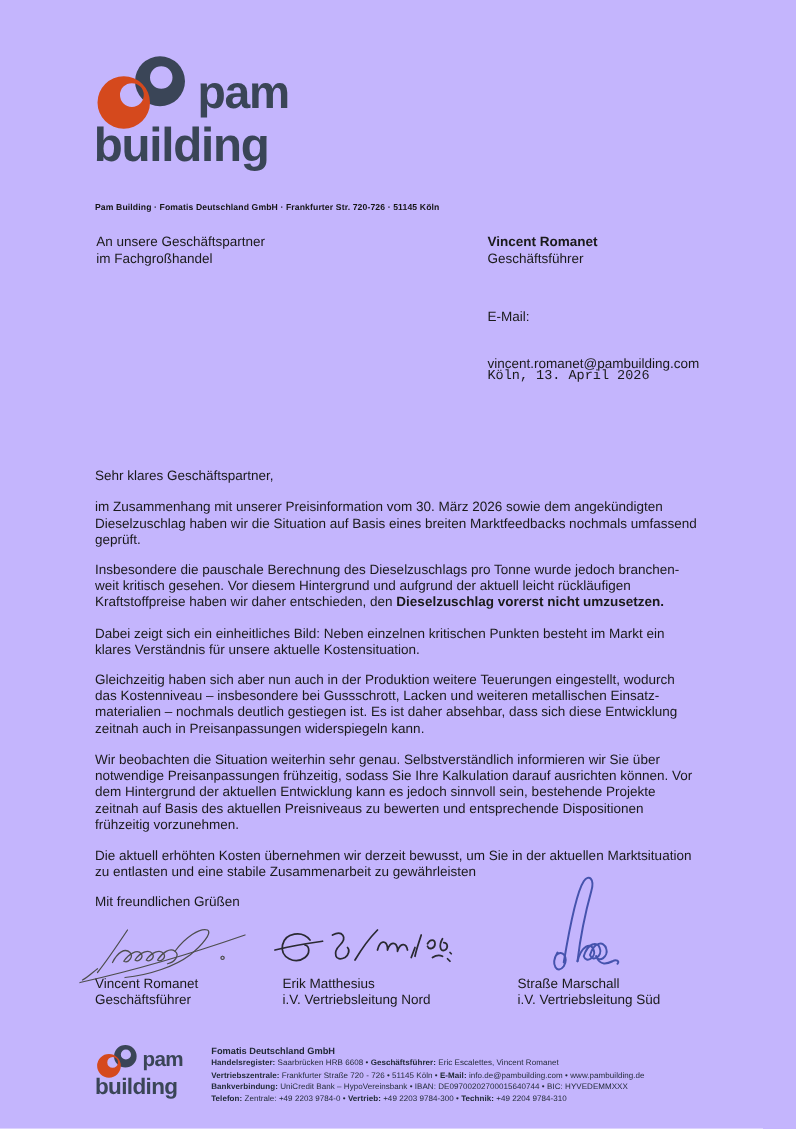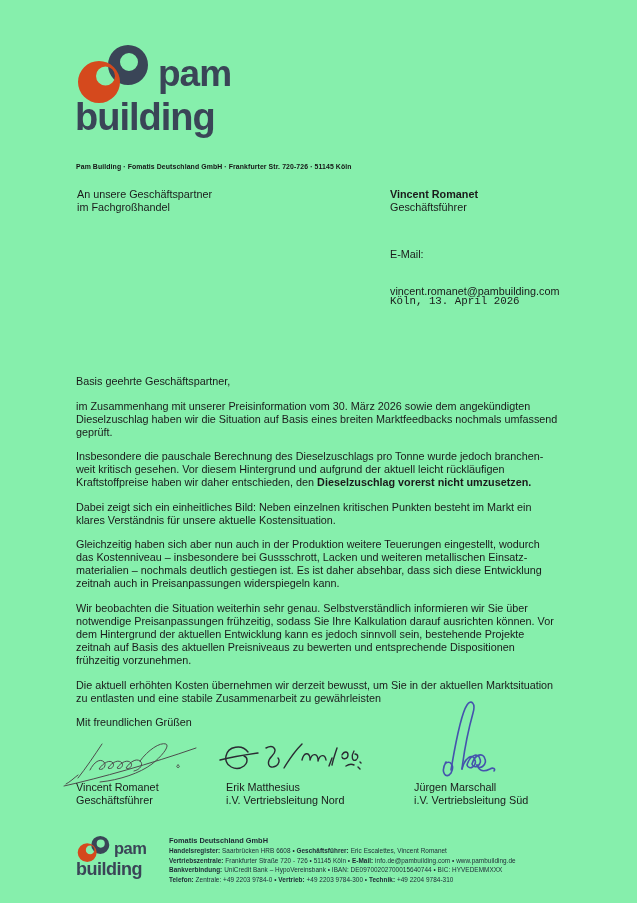--- a/index.html
+++ b/index.html
@@ -1,20 +1,20 @@
 <!DOCTYPE html>
 <html><head>
 <meta charset="utf-8">
 <title>Document</title>
 <style>
   html,body{margin:0;padding:0;background:#ffffff;}
   .page{
     position:relative;
     width:637px;height:903px;
-    background:#86efac;
+    background:#c4b5fd;
     font-family:"Liberation Sans",sans-serif;
     color:#1a1a1a;
     overflow:hidden;
   }
   
   .logo{position:absolute;display:flex;flex-direction:column;color:#3a4557;}
   .logo-row{display:flex;align-items:flex-start;}
   .logo-pam,.logo-building{font-weight:bold;letter-spacing:-1px;line-height:1;color:#3a4557;}
   .logo-lg{left:75px;top:43px;}
   .logo-lg .logo-pam{font-size:37px;margin:12px 0 0 7px;}
@@ -65,21 +65,21 @@
   </div>
 
   <div class="abs bold" style="left:390px;top:188px;">Vincent Romanet</div>
   <div class="abs" style="left:390px;top:201px;">Geschäftsführer</div>
   <div class="abs" style="left:390px;top:248px;">E-Mail:</div>
   <div class="abs" style="left:390px;top:261px;margin-top:24px;">vincent.romanet@pambuilding.com</div>
   <div class="abs" style="left:390px;top:295px;font-family:Liberation Mono, monospace;">Köln, 13. April 2026</div>
 
 
   <div class="body-text">
-    <div class="para">Basis geehrte Geschäftspartner,</div>
+    <div class="para">Sehr klares Geschäftspartner,</div>
     <div class="para"><span>im Zusammenhang mit unserer Preisinformation vom 30. März 2026 sowie dem angekündigten
 Dieselzuschlag haben wir die Situation auf Basis eines breiten Marktfeedbacks nochmals umfassend
 geprüft.</span></div>
     <div class="para"><span>Insbesondere die pauschale Berechnung des Dieselzuschlags pro Tonne wurde jedoch branchen-
 weit kritisch gesehen. Vor diesem Hintergrund und aufgrund der aktuell leicht rückläufigen
 Kraftstoffpreise haben wir daher entschieden, den </span><span class="seg-bold">Dieselzuschlag vorerst nicht umzusetzen.</span></div>
     <div class="para"><span>Dabei zeigt sich ein einheitliches Bild: Neben einzelnen kritischen Punkten besteht im Markt ein
 klares Verständnis für unsere aktuelle Kostensituation.</span></div>
     <div class="para"><span>Gleichzeitig haben sich aber nun auch in der Produktion weitere Teuerungen eingestellt, wodurch
 das Kostenniveau – insbesondere bei Gussschrott, Lacken und weiteren metallischen Einsatz-
@@ -131,21 +131,21 @@
 
   <div class="signer" style="left:76px;top:781px;">
     <div>Vincent Romanet</div>
     <div>Geschäftsführer</div>
   </div>
   <div class="signer" style="left:226px;top:781px;">
     <div>Erik Matthesius</div>
     <div>i.V. Vertriebsleitung Nord</div>
   </div>
   <div class="signer" style="left:414px;top:781px;">
-    <div>Jürgen Marschall</div>
+    <div>Straße Marschall</div>
     <div>i.V. Vertriebsleitung Süd</div>
   </div>
 
   <div class="logo logo-sm">
     <div class="logo-row">
       <svg width="35" height="28" viewBox="0 0 76 62">
         <path fill="#3a4557" fill-rule="evenodd" d="M33,22a20,20 0 1,0 40,0a20,20 0 1,0 -40,0 M45,19a9,9 0 1,0 18,0a9,9 0 1,0 -18,0"></path>
         <path fill="#d5491d" fill-rule="evenodd" d="M3,39a21,21 0 1,0 42,0a21,21 0 1,0 -42,0 M21,33a9.5,9.5 0 1,0 19,0a9.5,9.5 0 1,0 -19,0"></path>
       </svg>
       <span class="logo-pam">pam</span>

